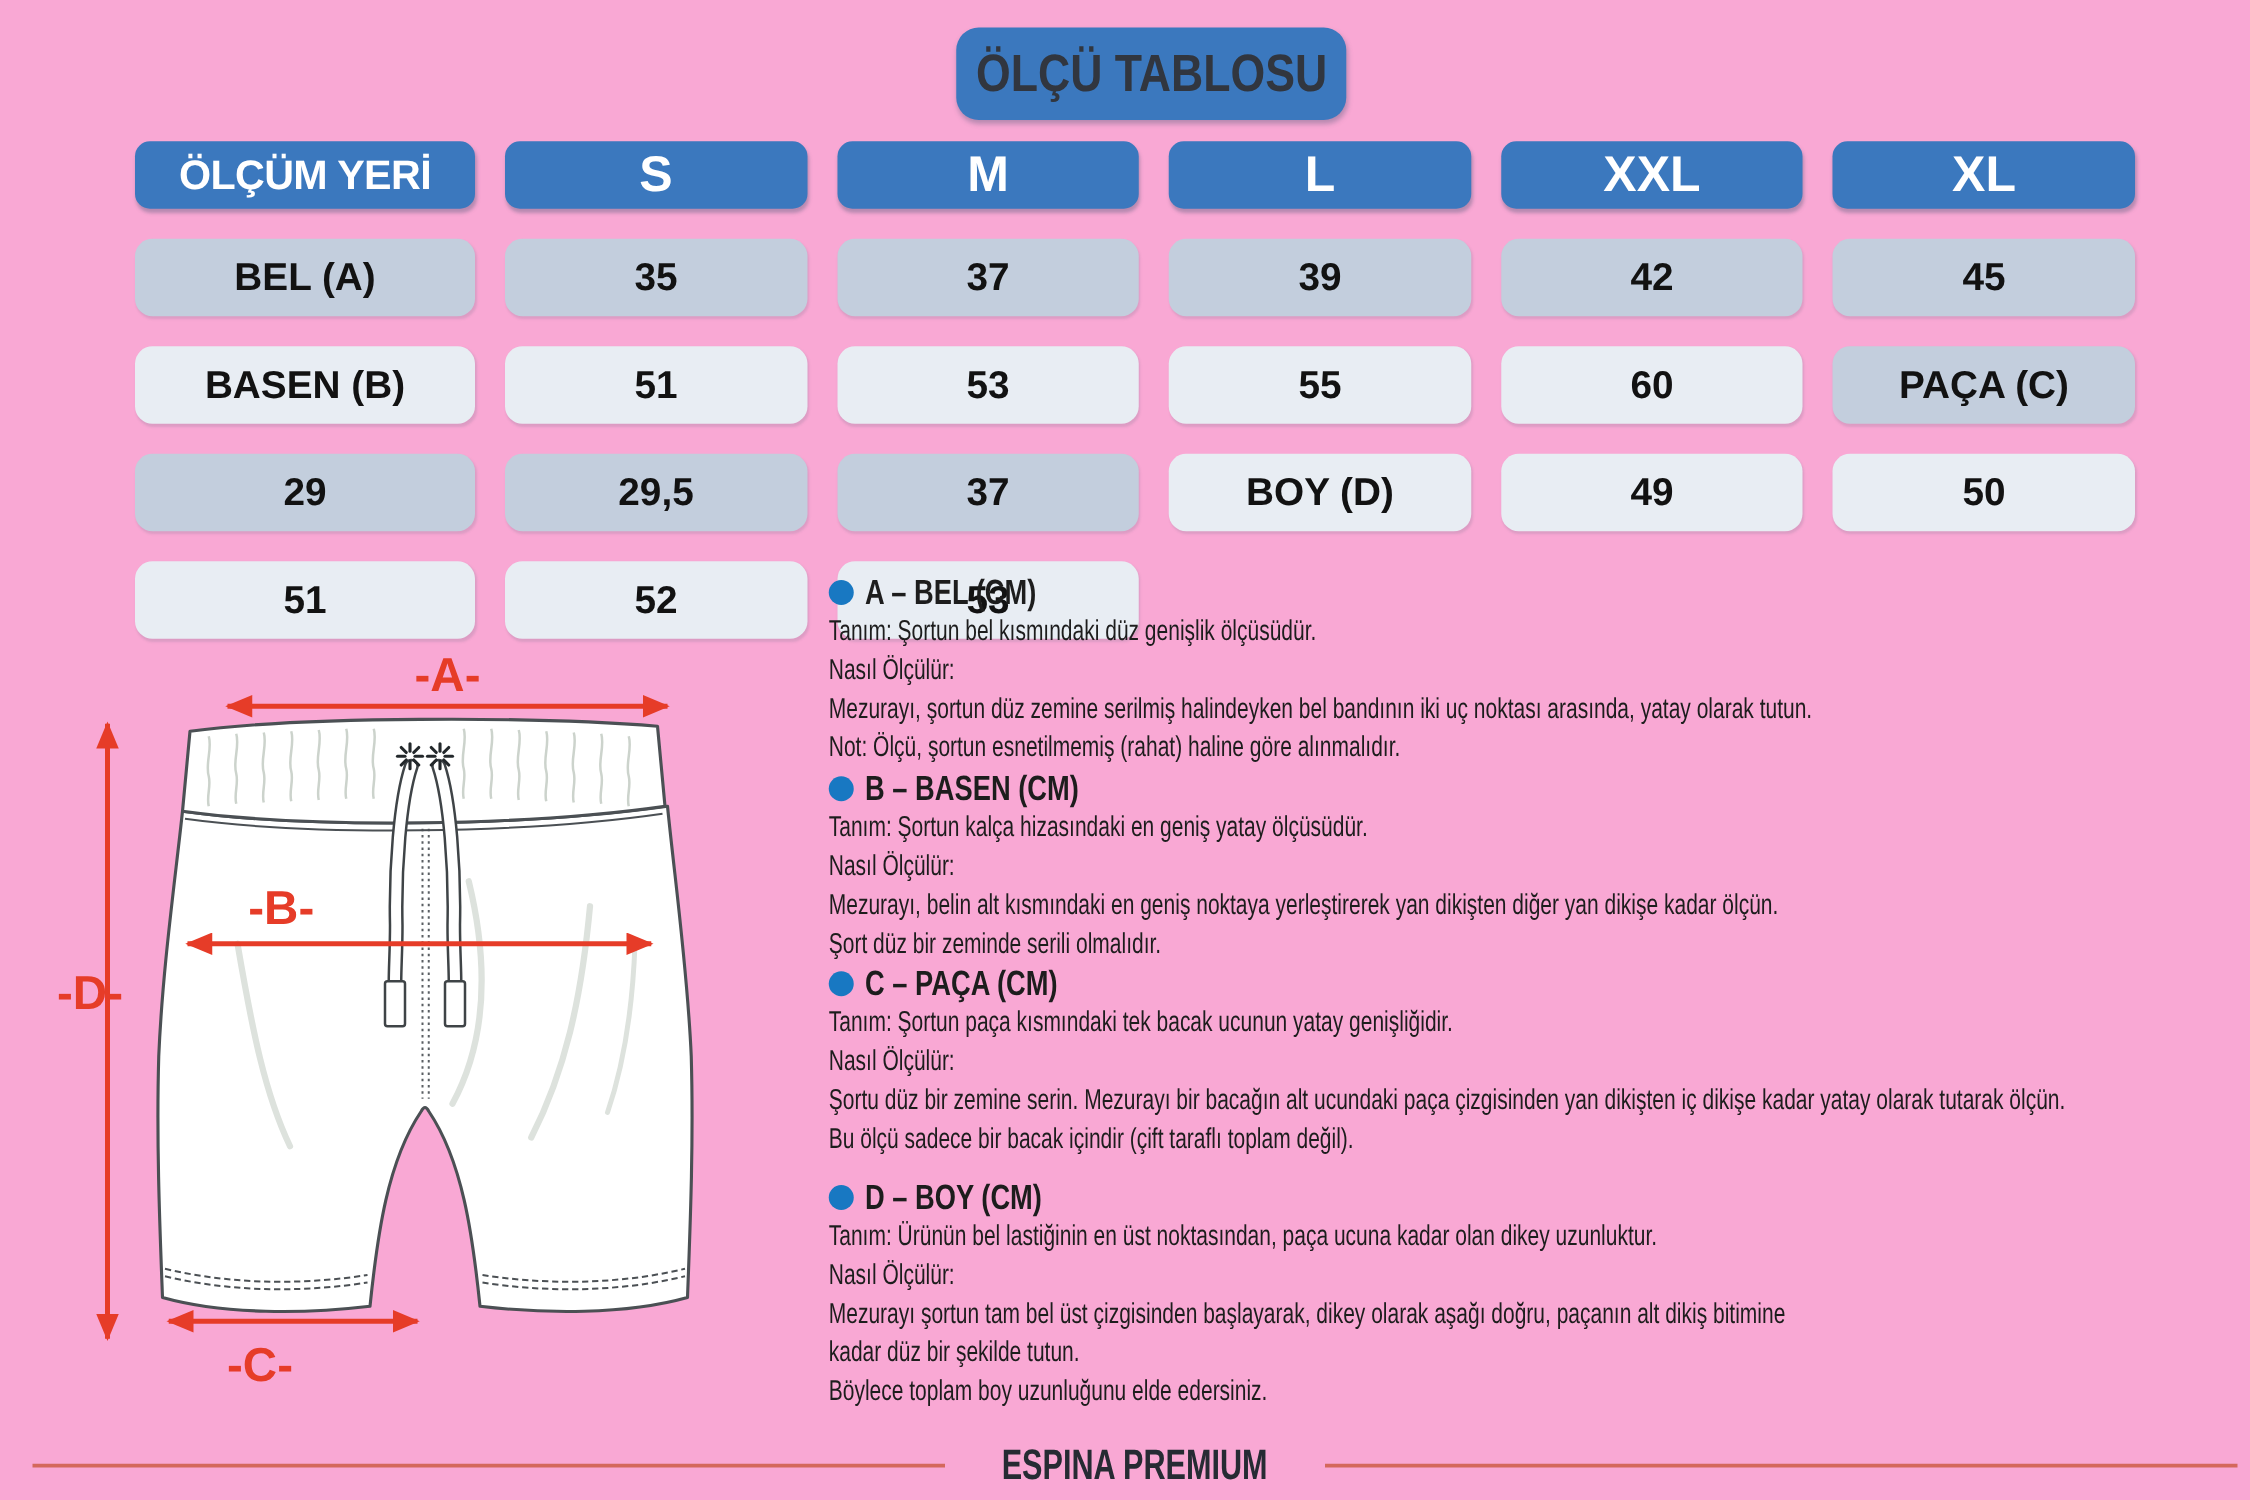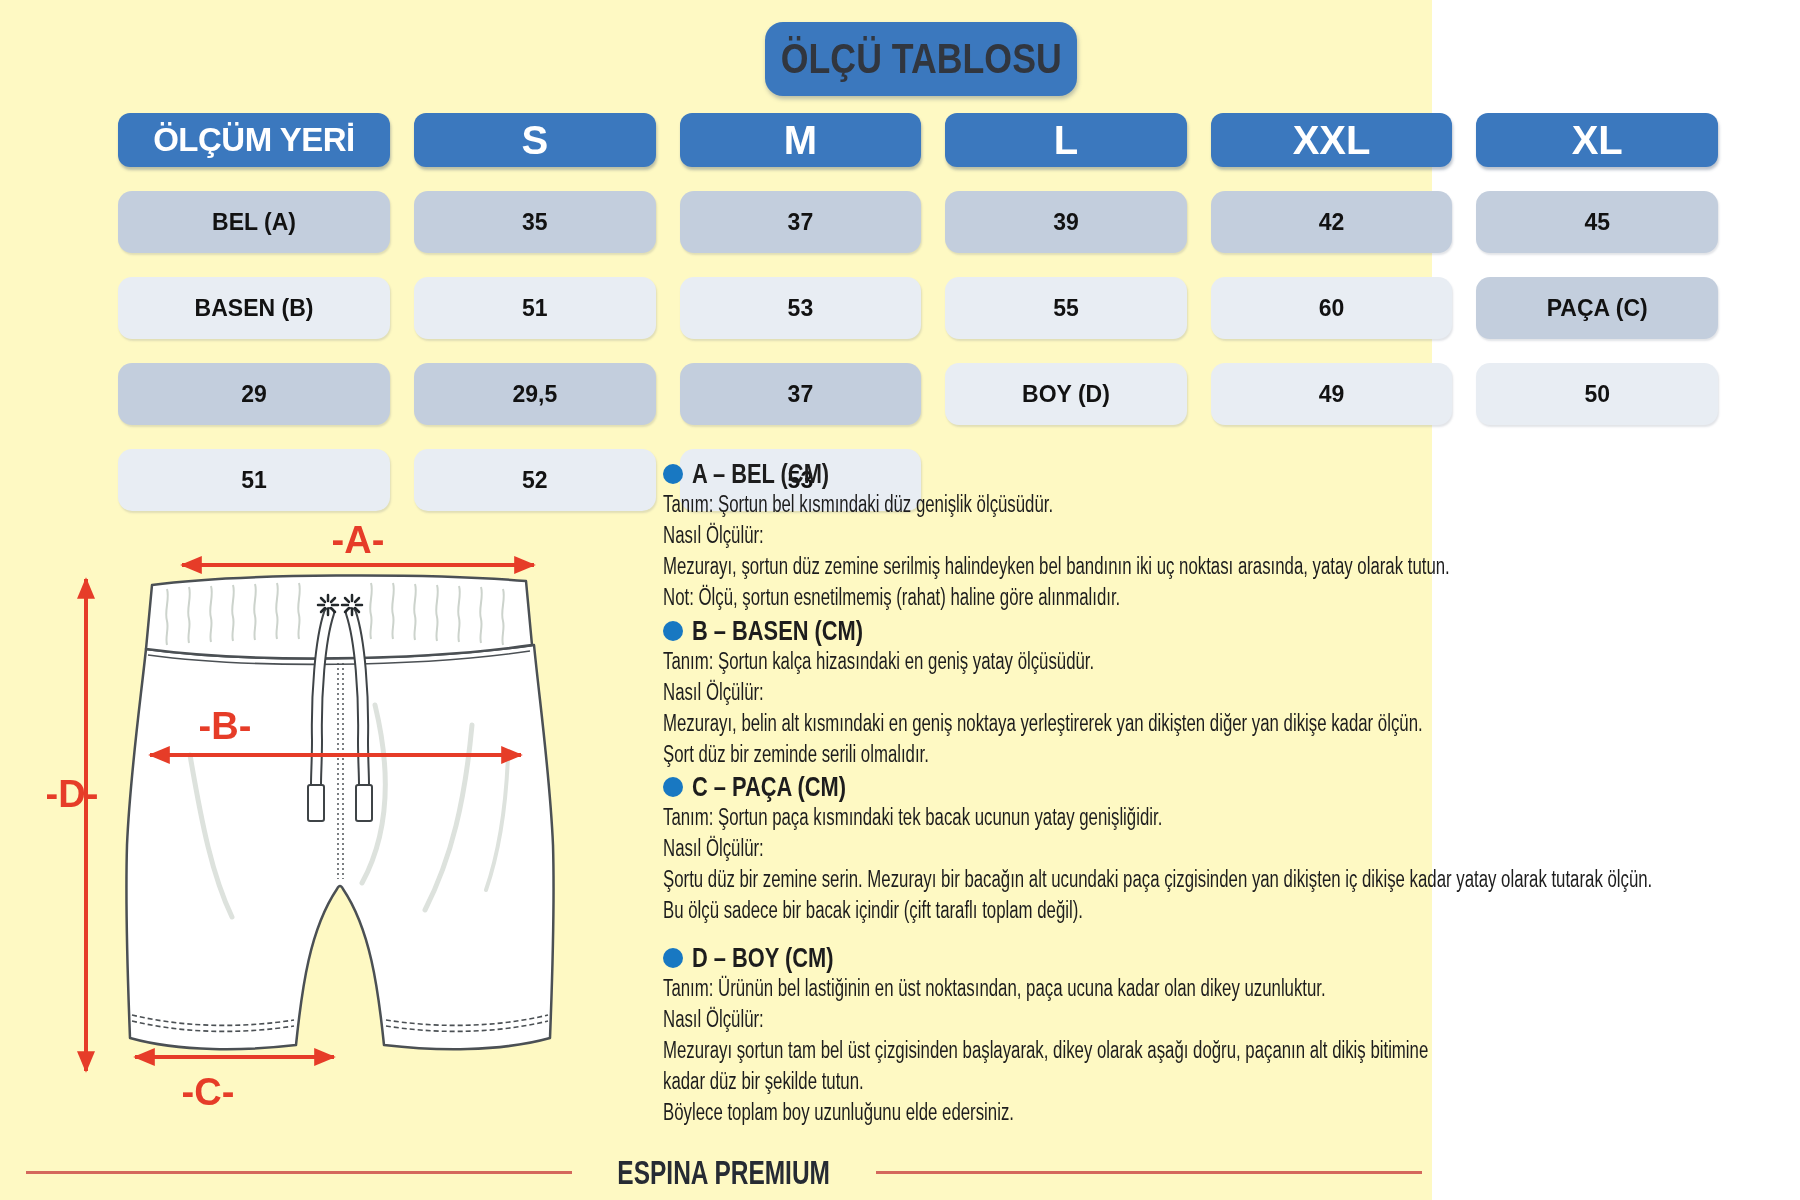--- a/index.html
+++ b/index.html
@@ -1,32 +1,32 @@
 <!DOCTYPE html>
 <html><head>
 <meta charset="utf-8">
 <style>
   html,body{margin:0;padding:0;overflow:hidden;background:#fff;}
-  .page{position:relative;width:1432px;height:1200px;background:#fef9c3;
+  .page{position:relative;width:1800px;height:1200px;background:#f9a8d4;
         font-family:"Liberation Sans",sans-serif;color:#151515;}
 
   
   .title-pill{position:absolute;left:765px;top:22px;width:312px;height:74px;
     background:#3b78be;border-radius:18px;display:flex;align-items:center;justify-content:center;
     box-shadow:1px 3px 4px rgba(60,80,110,.35);}
   .title-pill span{font-size:42px;font-weight:700;color:#31363f;transform:scaleX(.85);white-space:nowrap;}
 
   
-  .size-table{position:absolute;left:118px;top:113px;width:1600px;
+  .size-table{position:absolute;left:108px;top:113px;width:1600px;
     display:grid;grid-template-columns:272px repeat(5,1fr);column-gap:16px;row-gap:11px;gap:24px;}
   .th,.td{display:flex;align-items:center;justify-content:center;}
   .th{height:54px;background:#3b78be;border-radius:12px;color:#fff;font-weight:700;font-size:40px;
       box-shadow:1px 3px 3px rgba(60,80,110,.35);}
   .th.corner{font-size:33px;letter-spacing:-.5px;}
-  .td{height:62px;border-radius:14px;font-weight:700;font-size:23px;color:#121212;
+  .td{height:62px;border-radius:14px;font-weight:700;font-size:31px;color:#121212;
       box-shadow:1px 2px 2px rgba(90,100,120,.18);}
   .td.dark{background:#c3cedd;}
   .td.light{background:#e8edf3;}
 
   
   .diagram{position:absolute;left:40px;top:455px;width:560px;height:680px;}
   .red-arrow{stroke:#e63c28;stroke-width:4;}
   .dim{fill:#e63c28;font-size:38px;font-weight:700;font-family:"Liberation Sans",sans-serif;}
   .sketch{stroke:#4b5054;stroke-width:2.5;fill:#fff;stroke-linejoin:round;}
   .seamline{stroke:#4b5054;stroke-width:1.6;fill:none;}

